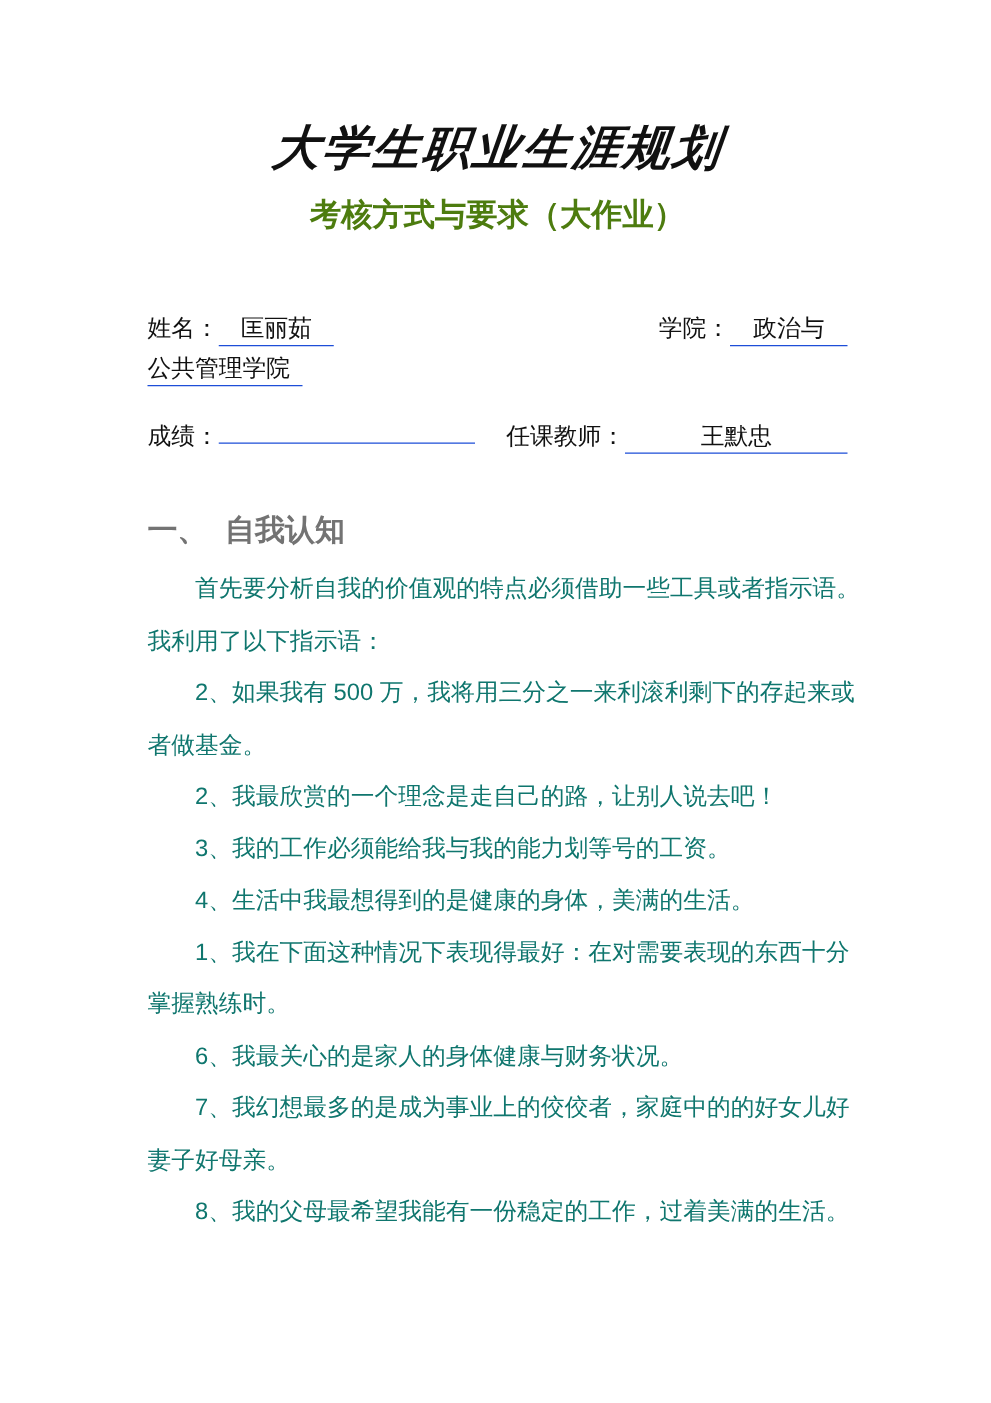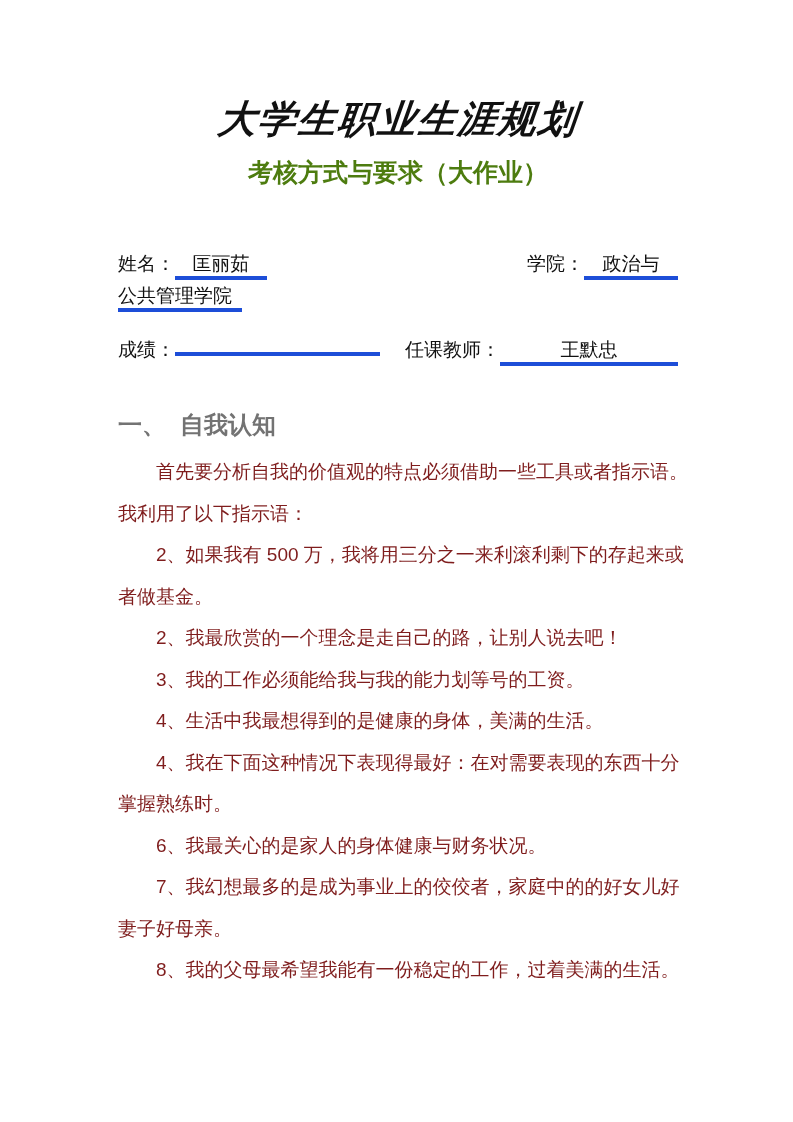--- a/index.html
+++ b/index.html
@@ -56,21 +56,21 @@
   .form-row.spread {
     justify-content: space-between;
   }
   .form-row.score-row {
     justify-content: space-between;
   }
   .field {
     white-space: nowrap;
   }
   .u {
-    border-bottom: 4px solid #1d4ed8;
+    border-bottom: 1px solid #1d4ed8;
     display: inline-block;
     line-height: 24px;
     text-align: center;
   }
   .u.name      { min-width: 76px;  padding: 0 8px; }
   .u.sid       { min-width: 132px; padding: 0 8px; }
   .u.college1  { min-width: 78px;  padding: 0 8px; margin-top: 12px; }
   .u.college2  { padding: 0 10px 0 0; }
   .u.blank     { width: 205px; }
   .u.teacher   { width: 178px; }
@@ -84,21 +84,21 @@
     color: #737373;
   }
   .section-heading .num {
     margin-right: 14px;
   }
   .body-text {
     margin-top: 11px;
     font-family: "Liberation Sans", "DejaVu Sans", sans-serif;
     font-size: 19px;
     line-height: 41.5px;
-    color: #7f1d1d;
+    color: #0f766e;
   }
   .line {
     white-space: nowrap;
   }
   .line.indent {
     padding-left: 38px; 
   }
 </style>
 </head>
 <body>
@@ -132,21 +132,21 @@
 
     <div class="line indent">2、如果我有 500 万，我将用三分之一来利滚利剩下的存起来或</div>
     <div class="line">者做基金。</div>
 
     <div class="line indent">2、我最欣赏的一个理念是走自己的路，让别人说去吧！</div>
 
     <div class="line indent">3、我的工作必须能给我与我的能力划等号的工资。</div>
 
     <div class="line indent">4、生活中我最想得到的是健康的身体，美满的生活。</div>
 
-    <div class="line indent">4、我在下面这种情况下表现得最好：在对需要表现的东西十分</div>
+    <div class="line indent">1、我在下面这种情况下表现得最好：在对需要表现的东西十分</div>
     <div class="line">掌握熟练时。</div>
 
     <div class="line indent">6、我最关心的是家人的身体健康与财务状况。</div>
 
     <div class="line indent">7、我幻想最多的是成为事业上的佼佼者，家庭中的的好女儿好</div>
     <div class="line">妻子好母亲。</div>
 
     <div class="line indent">8、我的父母最希望我能有一份稳定的工作，过着美满的生活。</div>
   </div>
 

